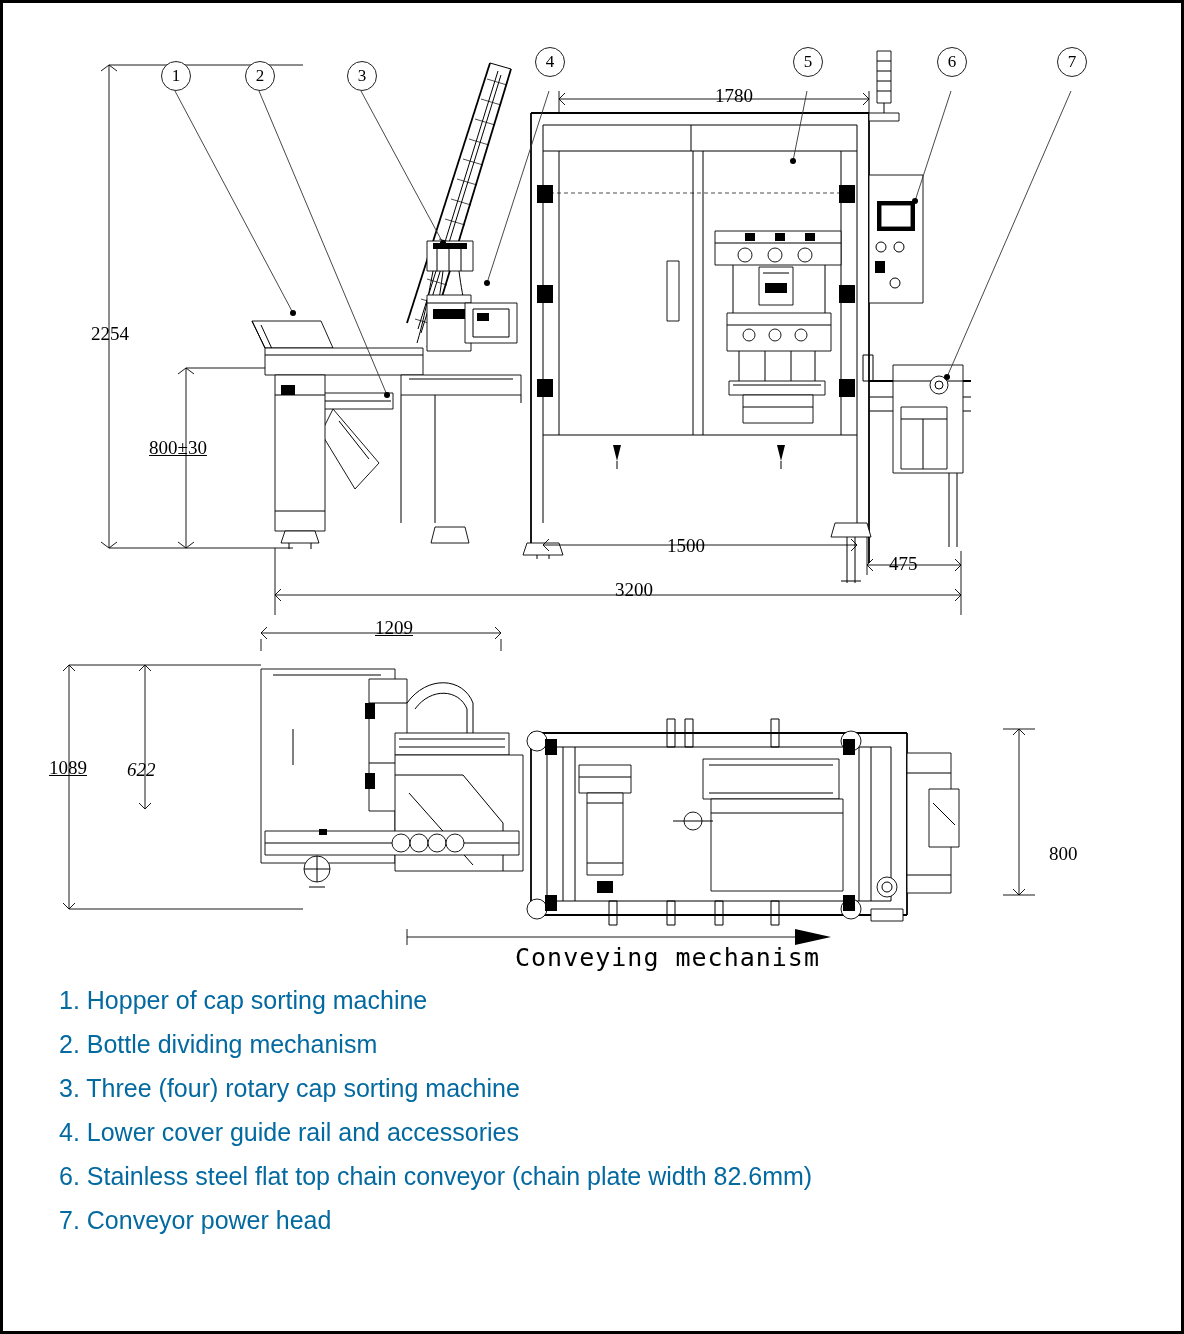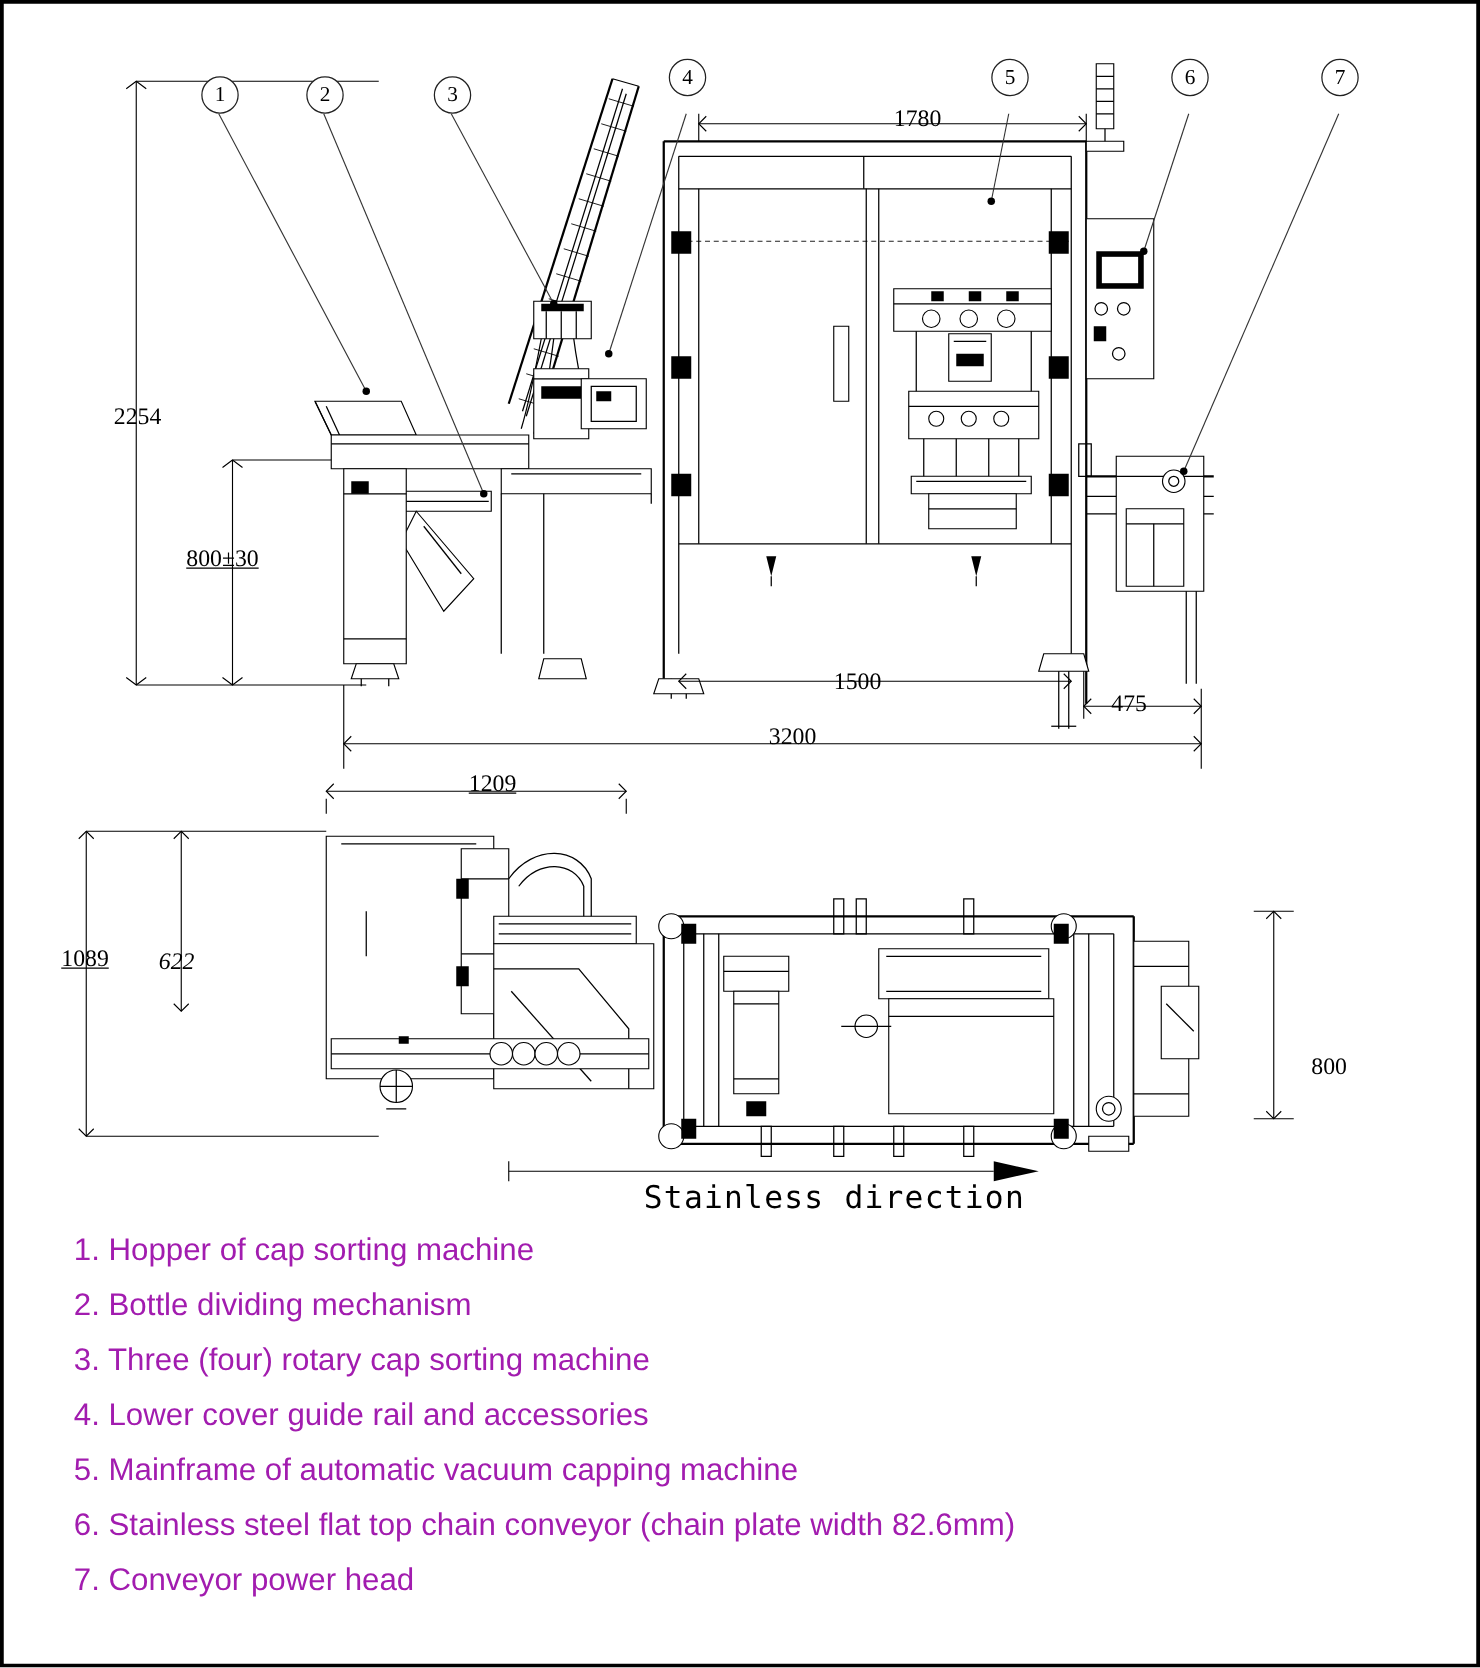--- a/index.html
+++ b/index.html
@@ -28,21 +28,21 @@
   }
   .legend {
     position: absolute;
     left: 56px;
     top: 975px;
     width: 1090px;
   }
   .legend-item {
     font-size: 25px;
     line-height: 44px;
-    color: #a21caf;
+    color: #0369a1;
     white-space: nowrap;
   }
   .dimtext {
     position: absolute;
     font-family: "Liberation Serif", serif;
     font-size: 19px;
     color: #000000;
     white-space: nowrap;
   }
   .conv-label {
@@ -402,34 +402,33 @@
     <div class="dimtext" style="left:712px; top:82px;text-align:center;">1780</div>
     <div class="dimtext" style="left:664px; top:532px;">1500</div>
     <div class="dimtext" style="left:612px; top:576px;">3200</div>
     <div class="dimtext" style="left:886px; top:550px;">475</div>
 
     <div class="dimtext" style="left:372px; top:614px;text-decoration:underline;">1209</div>
     <div class="dimtext" style="left:124px; top:756px;font-style:italic;">622</div>
     <div class="dimtext" style="left:46px; top:754px;text-decoration:underline;">1089</div>
     <div class="dimtext" style="left:1006px; top:840px;margin-left:40px;">800</div>
 
-    <div class="conv-label" style="left:512px; top:940px;">Stainless direction</div>
+    <div class="conv-label" style="left:512px; top:940px;">Conveying mechanism</div>
 
     <div class="balloon" style="left:158px; top:58px;">1</div>
     <div class="balloon" style="left:242px; top:58px;">2</div>
     <div class="balloon" style="left:344px; top:58px;">3</div>
     <div class="balloon" style="left:532px; top:44px;">4</div>
     <div class="balloon" style="left:790px; top:44px;">5</div>
     <div class="balloon" style="left:934px; top:44px;">6</div>
     <div class="balloon" style="left:1054px; top:44px;">7</div>
   </div>
 
   <div class="legend">
     <div class="legend-item">1. Hopper of cap sorting machine</div>
     <div class="legend-item">2. Bottle dividing mechanism</div>
     <div class="legend-item">3. Three (four) rotary cap sorting machine</div>
     <div class="legend-item">4. Lower cover guide rail and accessories</div>
-    <div class="legend-item">5. Mainframe of automatic vacuum capping machine</div>
     <div class="legend-item">6. Stainless steel flat top chain conveyor (chain plate width 82.6mm)</div>
     <div class="legend-item">7. Conveyor power head</div>
   </div>
 
 </div>
 
 </body></html>

